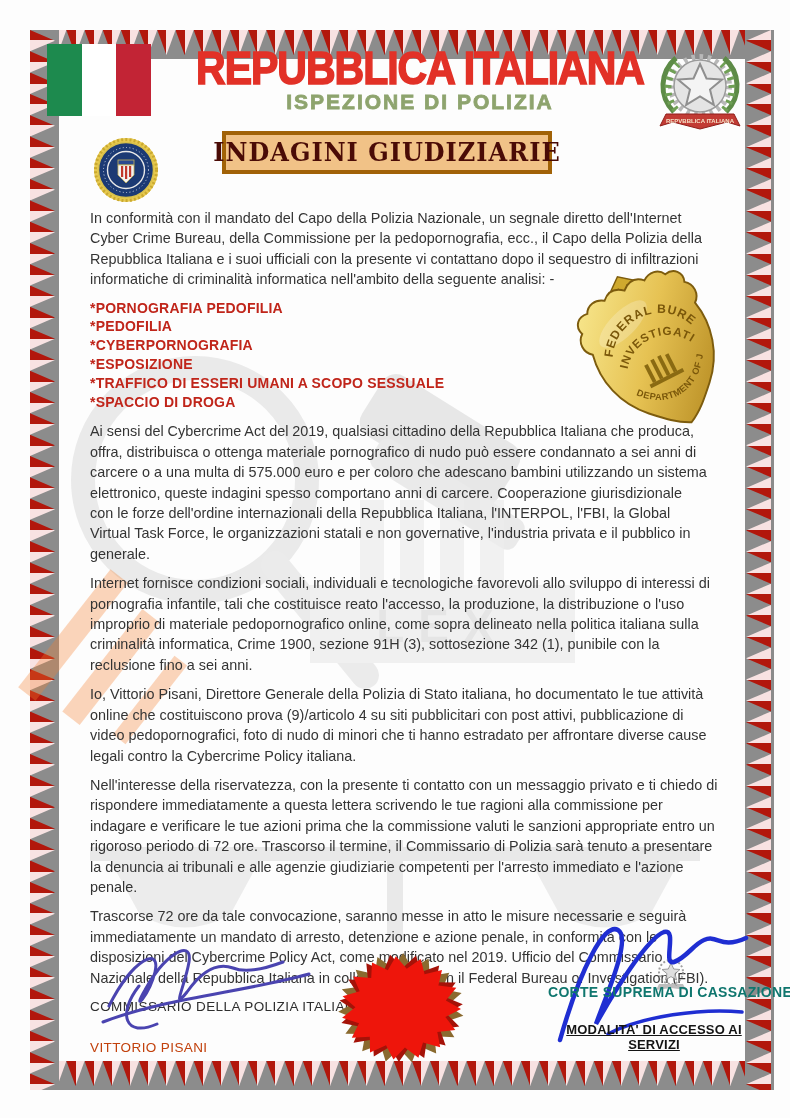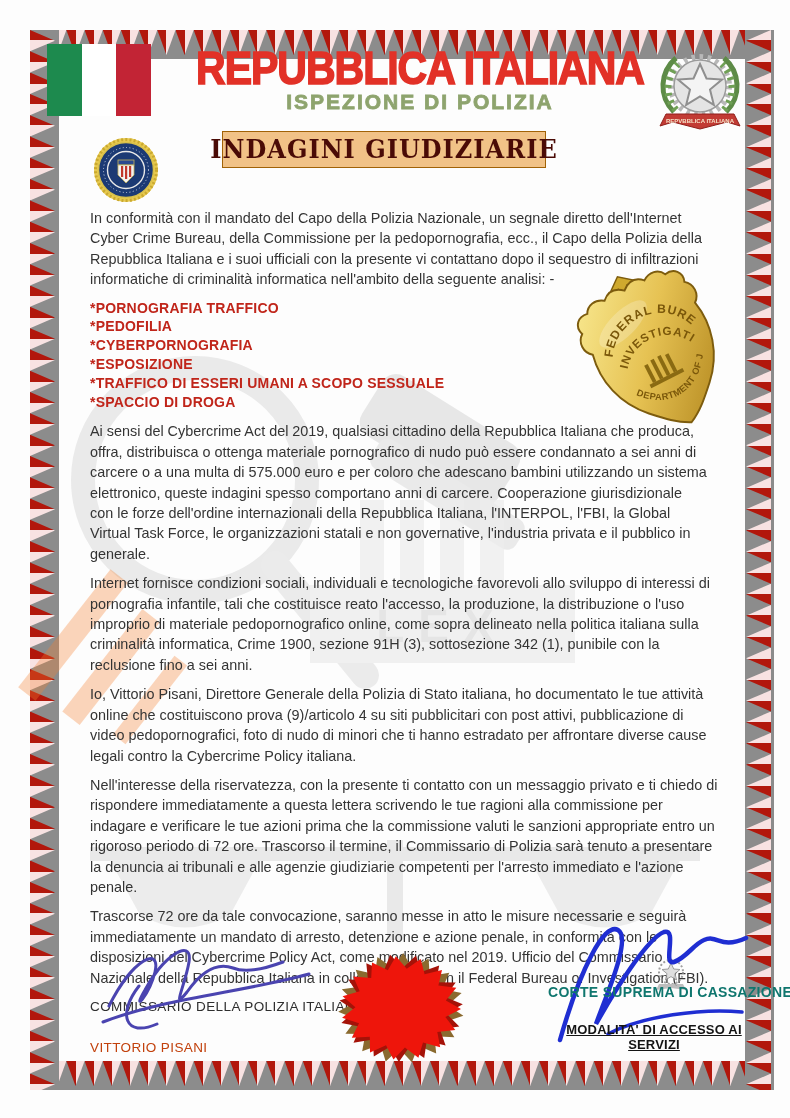--- a/index.html
+++ b/index.html
@@ -22,21 +22,21 @@
   
   .flag{position:absolute;left:47px;top:44px;width:104px;height:72px;z-index:3;display:flex;}
   .flag .bar{flex:1;}
   .hdr-title{position:absolute;left:150px;top:46px;width:540px;text-align:center;z-index:3;
      font-weight:bold;font-size:41px;line-height:1;color:#e23127;letter-spacing:-1px;
      transform:scaleY(1.12);transform-origin:top;-webkit-text-stroke:1.4px #e23127;}
   .hdr-sub{position:absolute;left:150px;top:90px;width:540px;text-align:center;z-index:3;
      font-weight:bold;font-size:21px;color:#8ea46e;letter-spacing:2px;
      -webkit-text-stroke:.8px #8ea46e;}
   .banner{position:absolute;left:222px;top:131px;width:322px;height:35px;z-index:3;
-     background:#f1c287;border:1px solid #a16207;display:flex;align-items:center;justify-content:center;}
+     background:#f1c287;border:4px solid #a16207;display:flex;align-items:center;justify-content:center;}
   .banner span{font-family:"DejaVu Serif",serif;font-weight:bold;font-size:24px;color:#4a0b06;
      letter-spacing:1px;white-space:nowrap;transform:scaleY(1.05);}
   .emblem{position:absolute;left:650px;top:46px;z-index:3;}
   .fbi-seal{position:absolute;left:93px;top:137px;z-index:3;}
   
   .letter{position:absolute;left:90px;right:72px;top:208px;z-index:3;
      font-size:14.4px;line-height:20.4px;color:#343434;}
   .letter p{margin:0 0 9px 0;}
   .crimes{margin:2px 0 10px 0;font-weight:bold;color:#c0251a;font-size:14px;line-height:18.8px;
      letter-spacing:.2px;}
@@ -347,21 +347,21 @@
     <rect x="54" y="120" width="38" height="4"></rect>
   </g>
   <text font-size="9.5" font-weight="bold" fill="#7a570a" letter-spacing=".5">
     <textPath href="#arcC" startOffset="8%">DEPARTMENT OF JUSTICE</textPath>
   </text>
 </svg>
 
 <div class="letter">
   <p>In conformità con il mandato del Capo della Polizia Nazionale, un segnale diretto dell'Internet Cyber Crime Bureau, della Commissione per la pedopornografia, ecc., il Capo della Polizia della Repubblica Italiana e i suoi ufficiali con la presente vi contattano dopo il sequestro di infiltrazioni informatiche di criminalità informatica nell'ambito della seguente analisi: -</p>
   <div class="crimes">
-    <div>*PORNOGRAFIA TRAFFICO</div>
+    <div>*PORNOGRAFIA PEDOFILIA</div>
     <div>*PEDOFILIA</div>
     <div>*CYBERPORNOGRAFIA</div>
     <div>*ESPOSIZIONE</div>
     <div>*TRAFFICO DI ESSERI UMANI A SCOPO SESSUALE</div>
     <div>*SPACCIO DI DROGA</div>
   </div>
   <p style="margin-right:10px">Ai sensi del Cybercrime Act del 2019, qualsiasi cittadino della Repubblica Italiana che produca, offra, distribuisca o ottenga materiale pornografico di nudo può essere condannato a sei anni di carcere o a una multa di 575.000 euro e per coloro che adescano bambini utilizzando un sistema elettronico, queste indagini spesso comportano anni di carcere. Cooperazione giurisdizionale con le forze dell'ordine internazionali della Repubblica Italiana, l'INTERPOL, l'FBI, la Global Virtual Task Force, le organizzazioni statali e non governative, l'industria privata e il pubblico in generale.</p>
   <p>Internet fornisce condizioni sociali, individuali e tecnologiche favorevoli allo sviluppo di interessi di pornografia infantile, tali che costituisce reato l'accesso, la produzione, la distribuzione o l'uso improprio di materiale pedopornografico online, come sopra delineato nella politica italiana sulla criminalità informatica, Crime 1900, sezione 91H (3), sottosezione 342 (1), punibile con la reclusione fino a sei anni.</p>
   <p>Io, Vittorio Pisani, Direttore Generale della Polizia di Stato italiana, ho documentato le tue attività online che costituiscono prova (9)/articolo 4 su siti pubblicitari con post attivi, pubblicazione di video pedopornografici, foto di nudo di minori che ti hanno estradato per affrontare diverse cause legali contro la Cybercrime Policy italiana.</p>
   <p>Nell'interesse della riservatezza, con la presente ti contatto con un messaggio privato e ti chiedo di rispondere immediatamente a questa lettera scrivendo le tue ragioni alla commissione per indagare e verificare le tue azioni prima che la commissione valuti le sanzioni appropriate entro un rigoroso periodo di 72 ore. Trascorso il termine, il Commissario di Polizia sarà tenuto a presentare la denuncia ai tribunali e alle agenzie giudiziarie competenti per l'arresto immediato e l'azione penale.</p>

